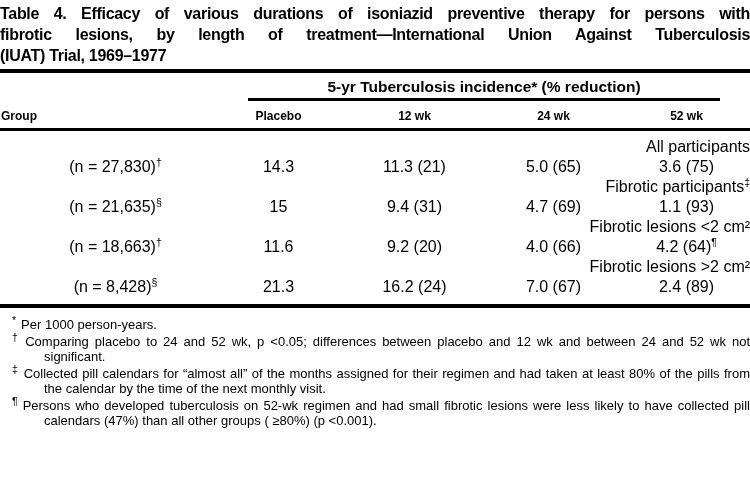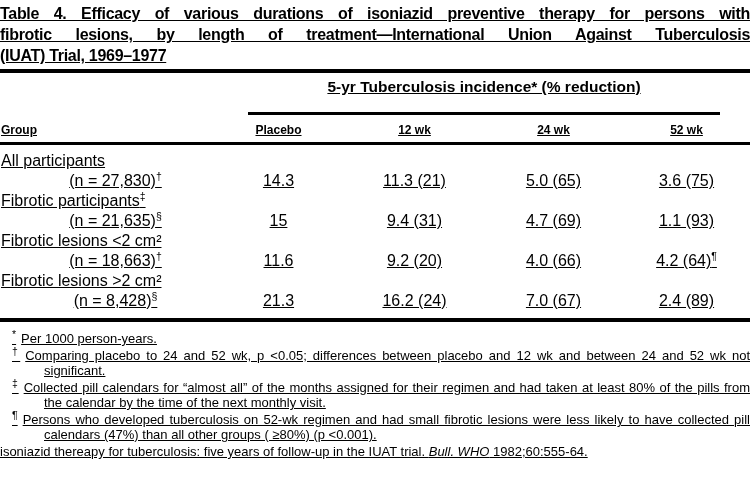--- a/index.html
+++ b/index.html
@@ -2,54 +2,54 @@
 <html><head>
 <meta charset="utf-8">
 <title>Document</title>
 <style>
   html, body { margin: 0; padding: 0; background: #ffffff; }
   body {
     width: 750px; height: 484px; overflow: hidden;
     color: #000; font-family: "Liberation Sans", sans-serif;
     -webkit-font-smoothing: antialiased;
   }
-  .page { width: 750px; box-sizing: border-box; padding: 3px 0 0 0; text-decoration: underline; }
+  .page { width: 750px; box-sizing: border-box; padding: 3px 0 0 0; }
 
   
   .title { font-weight: bold; font-size: 16px; line-height: 21px; letter-spacing: -0.3px; margin: 0 0 3px 0; }
   .title-line { white-space: normal; }
   .title-line.j { text-align: justify; text-align-last: justify; }
 
   
   table.tbl {
     width: 750px; border-collapse: collapse; table-layout: fixed;
     border-top: 4px solid #000; border-bottom: 4px solid #000;
     font-size: 16px;
   }
   col.c-group { width: 212px; }
   col.c-p     { width: 133px; }
   col.c-12    { width: 139px; }
   col.c-24    { width: 139px; }
   col.c-52    { width: 127px; }
 
   .span-row th { padding: 5px 0 0 0; font-weight: bold; vertical-align: bottom; }
   .span-inner {
-    margin: 0 30px 0 36px; padding-bottom: 16px;
+    margin: 0 30px 0 36px; padding-bottom: 2px;
     border-bottom: 3px solid #000;
     text-align: center; font-size: 15.5px; line-height: 18px;
   }
   .cols-row th {
     border-bottom: 3px solid #000; font-weight: bold; font-size: 12px;
     padding: 8px 0 5px 0; vertical-align: bottom;
   }
   .cols-row th.group-h { text-align: left; padding-left: 1px; }
   .cols-row th.val-h { text-align: center; }
 
   td { padding: 0; line-height: 20px; }
-  .group-cell { text-align: left; padding-left: 1px; }
+  .group-cell { text-align: right; padding-left: 1px; }
   tr.first .group-cell { padding-top: 6px; }
   .n-cell { text-align: center; padding-left: 19px; }
   .val { text-align: center; }
   tr.last td { padding-bottom: 7px; }
   sup.mk { font-size: 10.5px; line-height: 0; }
 
   
   .footnotes { margin-top: 9px; font-size: 13px; line-height: 15px; width: 750px; }
   .footnote {
     margin: 0 0 2px 12px; padding-left: 32px; text-indent: -32px;
@@ -142,17 +142,16 @@
     </tbody>
   </table>
 
   <div class="footnotes">
     <p class="footnote"><sup class="fn-mk">*</sup><span>Per 1000 person-years.</span></p>
     <p class="footnote"><sup class="fn-mk">†</sup><span>Comparing placebo to 24 and 52 wk, p &lt;0.05; differences between placebo and 12 wk and between 24 and 52 wk not significant.</span></p>
     <p class="footnote"><sup class="fn-mk">‡</sup><span>Collected pill calendars for “almost all” of the months assigned for their regimen and had taken at least 80% of the pills from the calendar by the time of the next monthly visit.</span></p>
     <p class="footnote"><sup class="fn-mk">¶</sup><span>Persons who developed tuberculosis on 52-wk regimen and had small fibrotic lesions were less likely to have collected pill calendars (47%) than all other groups ( ≥80%) (p &lt;0.001).</span></p>
 
     <div class="source">
-      <div class="source-line"><span>isoniazid thereapy for tuberculosis: five years of follow-up in the IUAT trial. </span><span class="src-it">Bull. WHO</span><span> 1982;60:555-64.</span></div>
     </div>
   </div>
 
 </div>
 
 </body></html>

